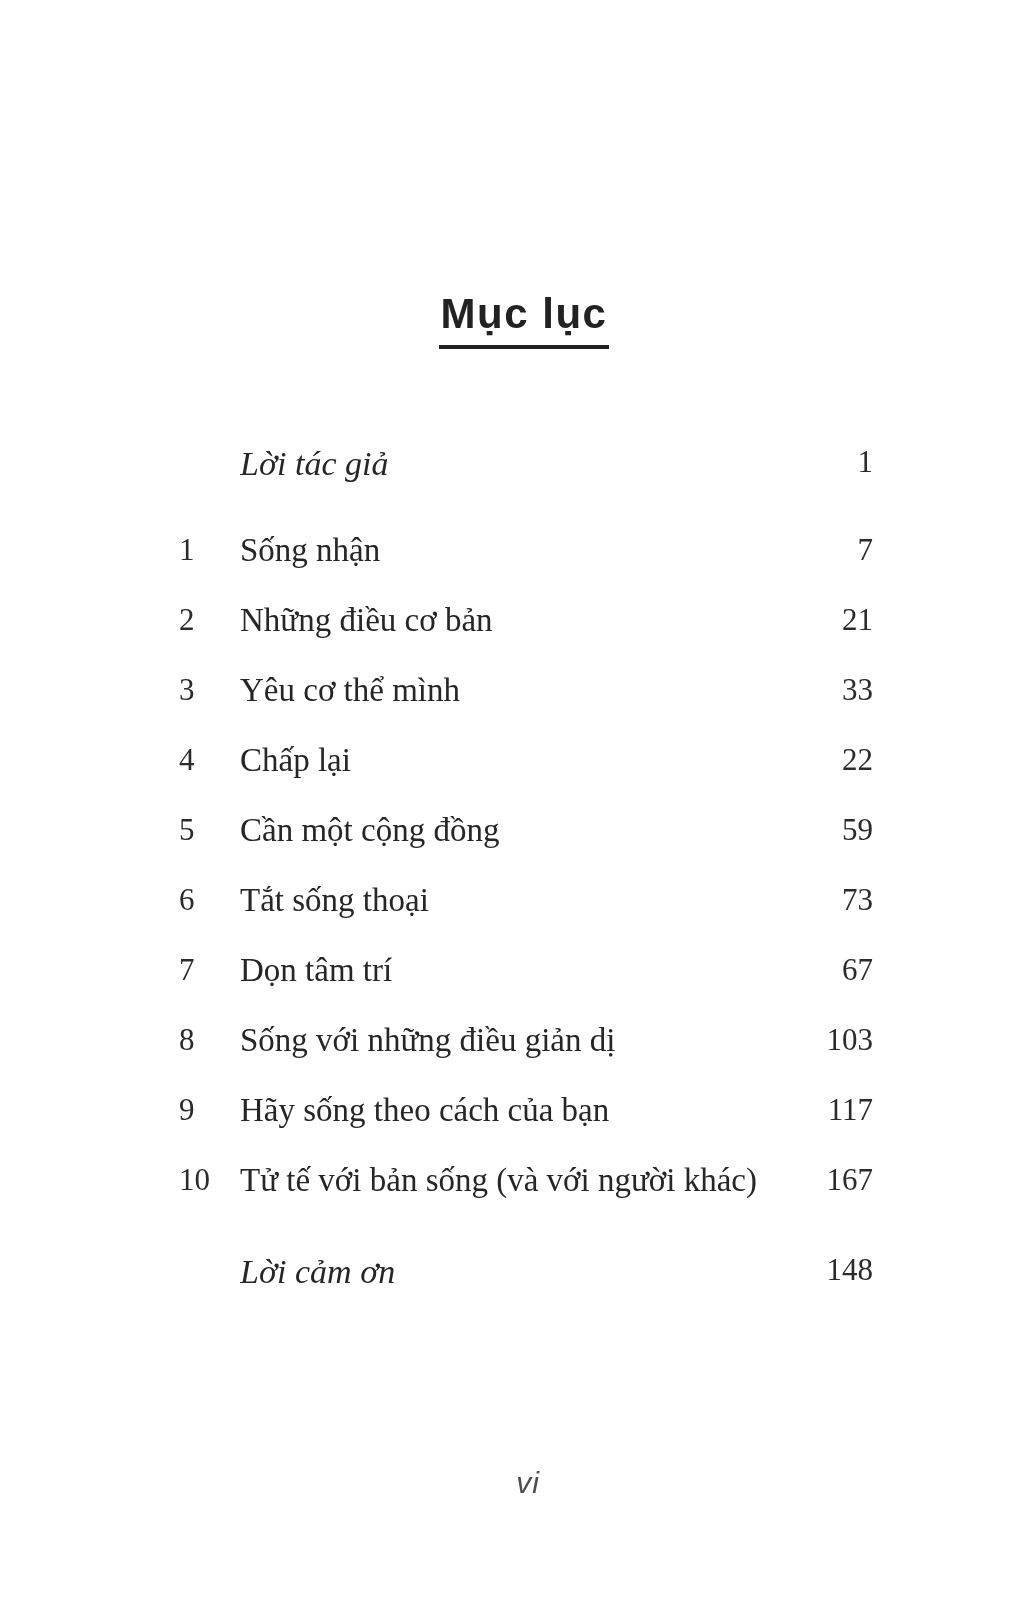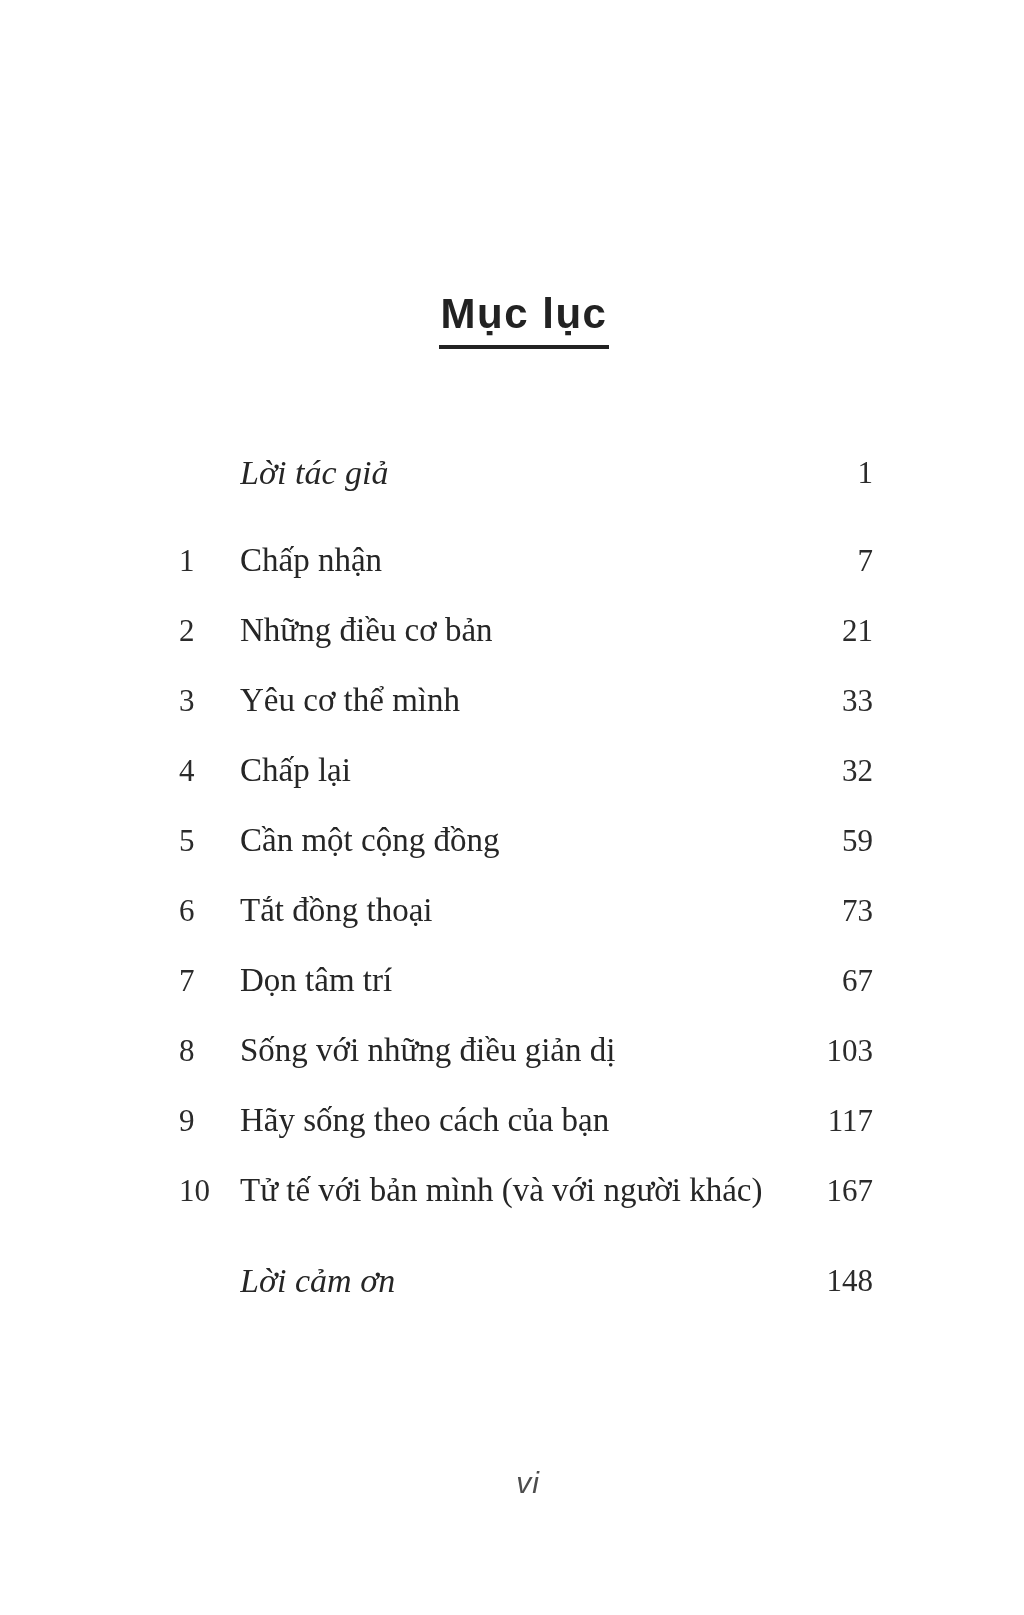--- a/index.html
+++ b/index.html
@@ -34,21 +34,21 @@
   }
   
   .toc {
     margin-left: 155px;
     width: 718px;
     margin-top: 87px;
     color: #262626;
   }
   .toc-row {
     display: flex;
-    align-items: center;
+    align-items: flex-start;
     height: 66px;
     font-size: 33px;
     line-height: 1.15;
   }
   .toc-row .num {
     flex: 0 0 53px;
     font-size: 31px;
     color: #2b2b2b;
   }
   .toc-row .entry-title {
@@ -98,66 +98,66 @@
       <div class="toc-row frontback">
         <span class="num"></span>
         <span class="entry-title">Lời tác giả</span>
         <span class="pagenum">1</span>
       </div>
     </div>
 
     <div class="chapters">
       <div class="toc-row">
         <span class="num">1</span>
-        <span class="entry-title">Chấp nhận</span>
+        <span class="entry-title">Sống nhận</span>
         <span class="pagenum">7</span>
       </div>
       <div class="toc-row">
         <span class="num">2</span>
         <span class="entry-title">Những điều cơ bản</span>
         <span class="pagenum">21</span>
       </div>
       <div class="toc-row">
         <span class="num">3</span>
         <span class="entry-title">Yêu cơ thể mình</span>
         <span class="pagenum">33</span>
       </div>
       <div class="toc-row">
         <span class="num">4</span>
         <span class="entry-title">Chấp lại</span>
-        <span class="pagenum">32</span>
+        <span class="pagenum">22</span>
       </div>
       <div class="toc-row">
         <span class="num">5</span>
         <span class="entry-title">Cần một cộng đồng</span>
         <span class="pagenum">59</span>
       </div>
       <div class="toc-row">
         <span class="num">6</span>
-        <span class="entry-title">Tắt đồng thoại</span>
+        <span class="entry-title">Tắt sống thoại</span>
         <span class="pagenum">73</span>
       </div>
       <div class="toc-row">
         <span class="num">7</span>
         <span class="entry-title">Dọn tâm trí</span>
         <span class="pagenum">67</span>
       </div>
       <div class="toc-row">
         <span class="num">8</span>
         <span class="entry-title">Sống với những điều giản dị</span>
         <span class="pagenum">103</span>
       </div>
       <div class="toc-row">
         <span class="num">9</span>
         <span class="entry-title">Hãy sống theo cách của bạn</span>
         <span class="pagenum">117</span>
       </div>
       <div class="toc-row">
         <span class="num">10</span>
-        <span class="entry-title">Tử tế với bản mình (và với người khác)</span>
+        <span class="entry-title">Tử tế với bản sống (và với người khác)</span>
         <span class="pagenum">167</span>
       </div>
     </div>
 
     <div class="backmatter">
       <div class="toc-row frontback">
         <span class="num"></span>
         <span class="entry-title">Lời cảm ơn</span>
         <span class="pagenum">148</span>
       </div>

